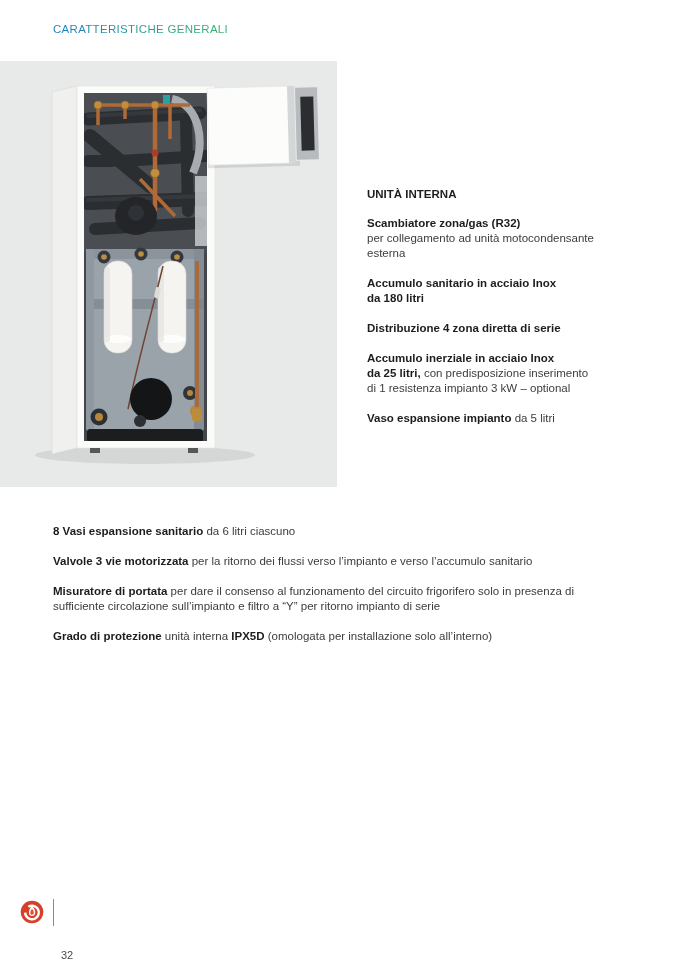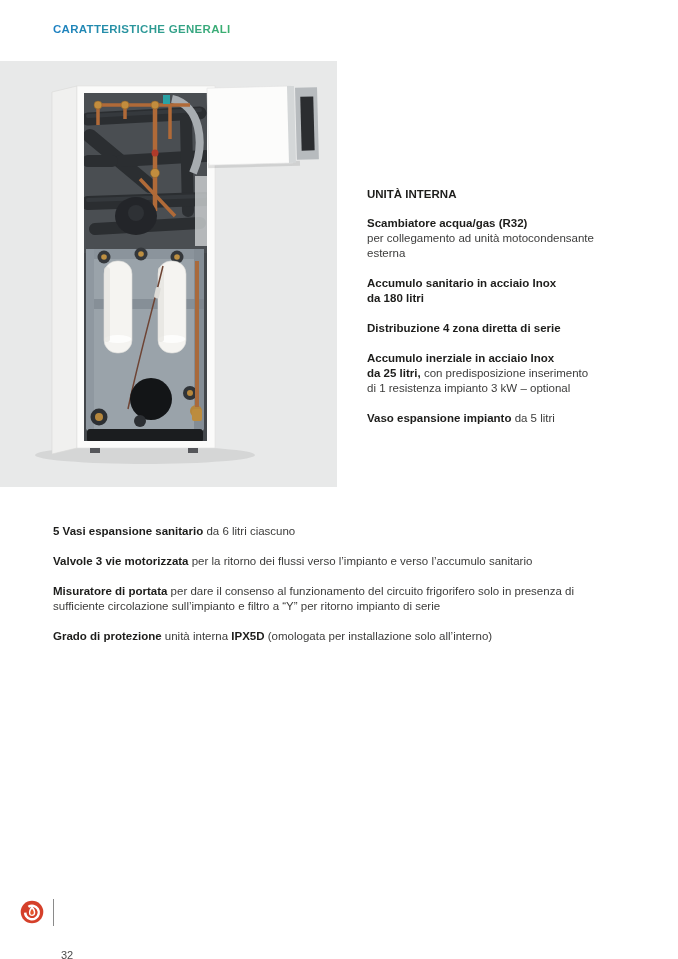--- a/index.html
+++ b/index.html
@@ -4,21 +4,21 @@
 <style>
   html,body{margin:0;padding:0;}
   body{
     width:678px;height:959px;position:relative;overflow:hidden;
     background:#ffffff;
     font-family:"Liberation Sans", sans-serif;
     color:var(--text-body,#3c3c3b);
   }
   .header{
     position:absolute;left:53px;top:23px;
-    font-size:11.5px;font-weight:bold;letter-spacing:.3px;
+    font-size:11.5px;font-weight:normal;letter-spacing:.3px;
     background:linear-gradient(90deg,var(--header-blue,#1b7fc2),var(--header-green,#3cb06e));
     -webkit-background-clip:text;background-clip:text;
     color:transparent;
   }
   .photo-block{position:absolute;left:0;top:61px;width:337px;height:426px;}
   .photo-block svg{display:block;}
   .right-col{position:absolute;left:367px;top:188px;width:262px;}
   .right-col .title{font-weight:bold;color:var(--text-dark,#1d1d1b);font-size:11.5px;margin:0 0 16px 0;}
   p.spec{margin:0 0 15px 0;font-size:11.5px;line-height:15px;white-space:pre-line;}
   p.spec .b{font-weight:bold;color:var(--text-dark,#1d1d1b);}
@@ -133,34 +133,34 @@
       <rect x="299" y="29" width="16" height="6" fill="#9ea3a6"></rect>
       <rect x="299" y="93" width="16" height="6" fill="#9ea3a6"></rect>
       <rect x="296" y="28" width="22" height="72" fill="#b7bbbe"></rect>
       <rect x="301" y="37" width="13" height="54" fill="#2b2d30"></rect>
     </g>
   </svg>
 </div>
 
 <div class="right-col">
   <div class="title">UNITÀ INTERNA</div>
-  <p class="spec"><span class="b">Scambiatore acqua/gas (R32)
+  <p class="spec"><span class="b">Scambiatore zona/gas (R32)
 </span><span>per collegamento ad unità motocondensante
 esterna</span></p>
   <p class="spec"><span class="b">Accumulo sanitario in acciaio Inox
 da 180 litri</span></p>
   <p class="spec"><span class="b">Distribuzione 4 zona diretta di serie</span></p>
   <p class="spec"><span class="b">Accumulo inerziale in acciaio Inox
 da 25 litri,</span><span> con predisposizione inserimento
 di 1 resistenza impianto 3 kW – optional</span></p>
   <p class="spec"><span class="b">Vaso espansione impianto</span><span> da 5 litri</span></p>
 </div>
 
 <div class="bottom-col">
-  <p class="spec"><span class="b">5 Vasi espansione sanitario</span><span> da 6 litri ciascuno</span></p>
+  <p class="spec"><span class="b">8 Vasi espansione sanitario</span><span> da 6 litri ciascuno</span></p>
   <p class="spec"><span class="b">Valvole 3 vie motorizzata</span><span> per la ritorno dei flussi verso l’impianto e verso l’accumulo sanitario</span></p>
   <p class="spec"><span class="b">Misuratore di portata</span><span> per dare il consenso al funzionamento del circuito frigorifero solo in presenza di
 sufficiente circolazione sull’impianto e filtro a “Y” per ritorno impianto di serie</span></p>
   <p class="spec"><span class="b">Grado di protezione</span><span> unità interna </span><span class="b">IPX5D</span><span> (omologata per installazione solo all’interno)</span></p>
 </div>
 
 <div>
   <svg class="footer-logo" viewBox="0 0 24 24" aria-hidden="true">
     <circle cx="12" cy="12" r="11.3" fill="#d5402a"></circle>
     <circle cx="12" cy="12.5" r="6.8" fill="none" stroke="#ffffff" stroke-width="2.5" stroke-dasharray="35.5 7.2" transform="rotate(-122 12 12.5)"></circle>

